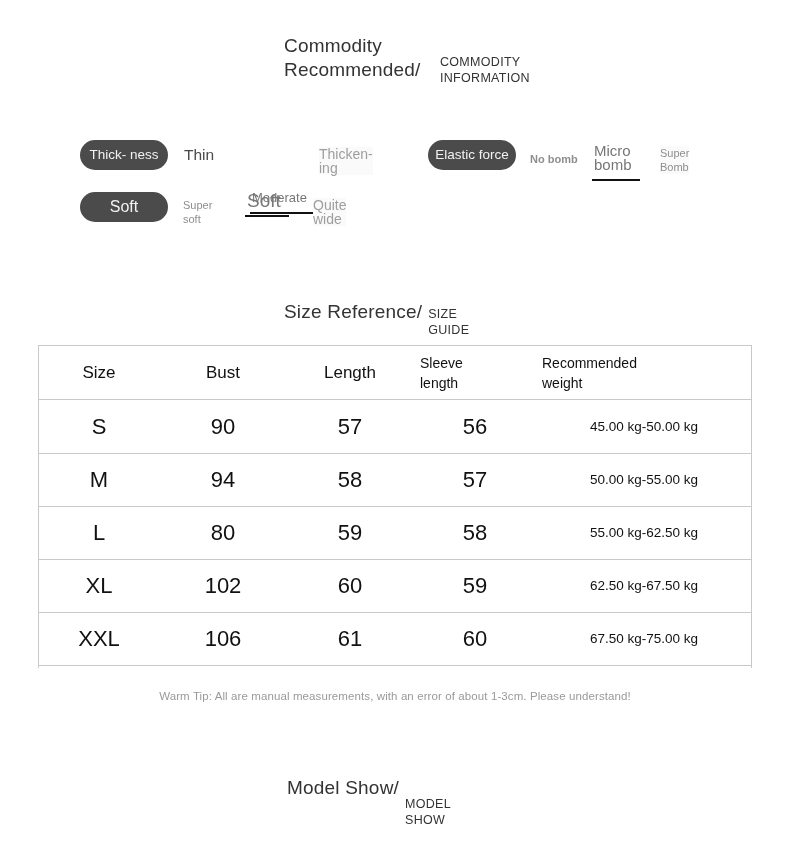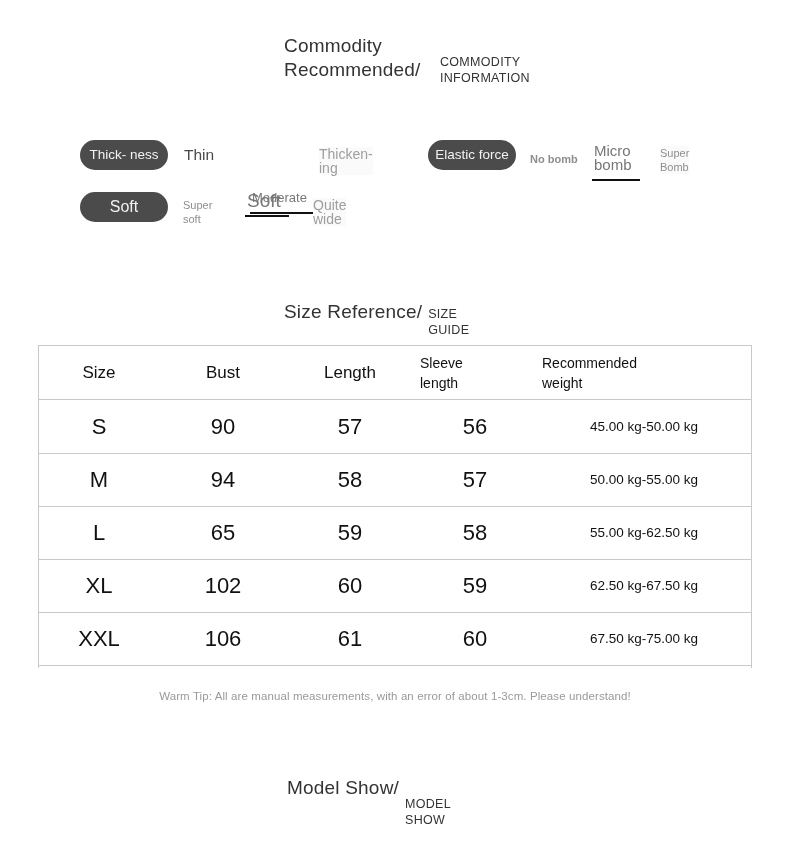--- a/index.html
+++ b/index.html
@@ -311,21 +311,21 @@
         </td>
       <td>
           <div class="cell weight">50.00 kg-55.00 kg</div>
         </td>
     </tr>
     <tr>
       <td>
           <div class="cell">L</div>
         </td>
       <td>
-          <div class="cell">65</div>
+          <div class="cell">80</div>
         </td>
       <td>
           <div class="cell">59</div>
         </td>
       <td>
           <div class="cell">58</div>
         </td>
       <td>
           <div class="cell weight">55.00 kg-62.50 kg</div>
         </td>

